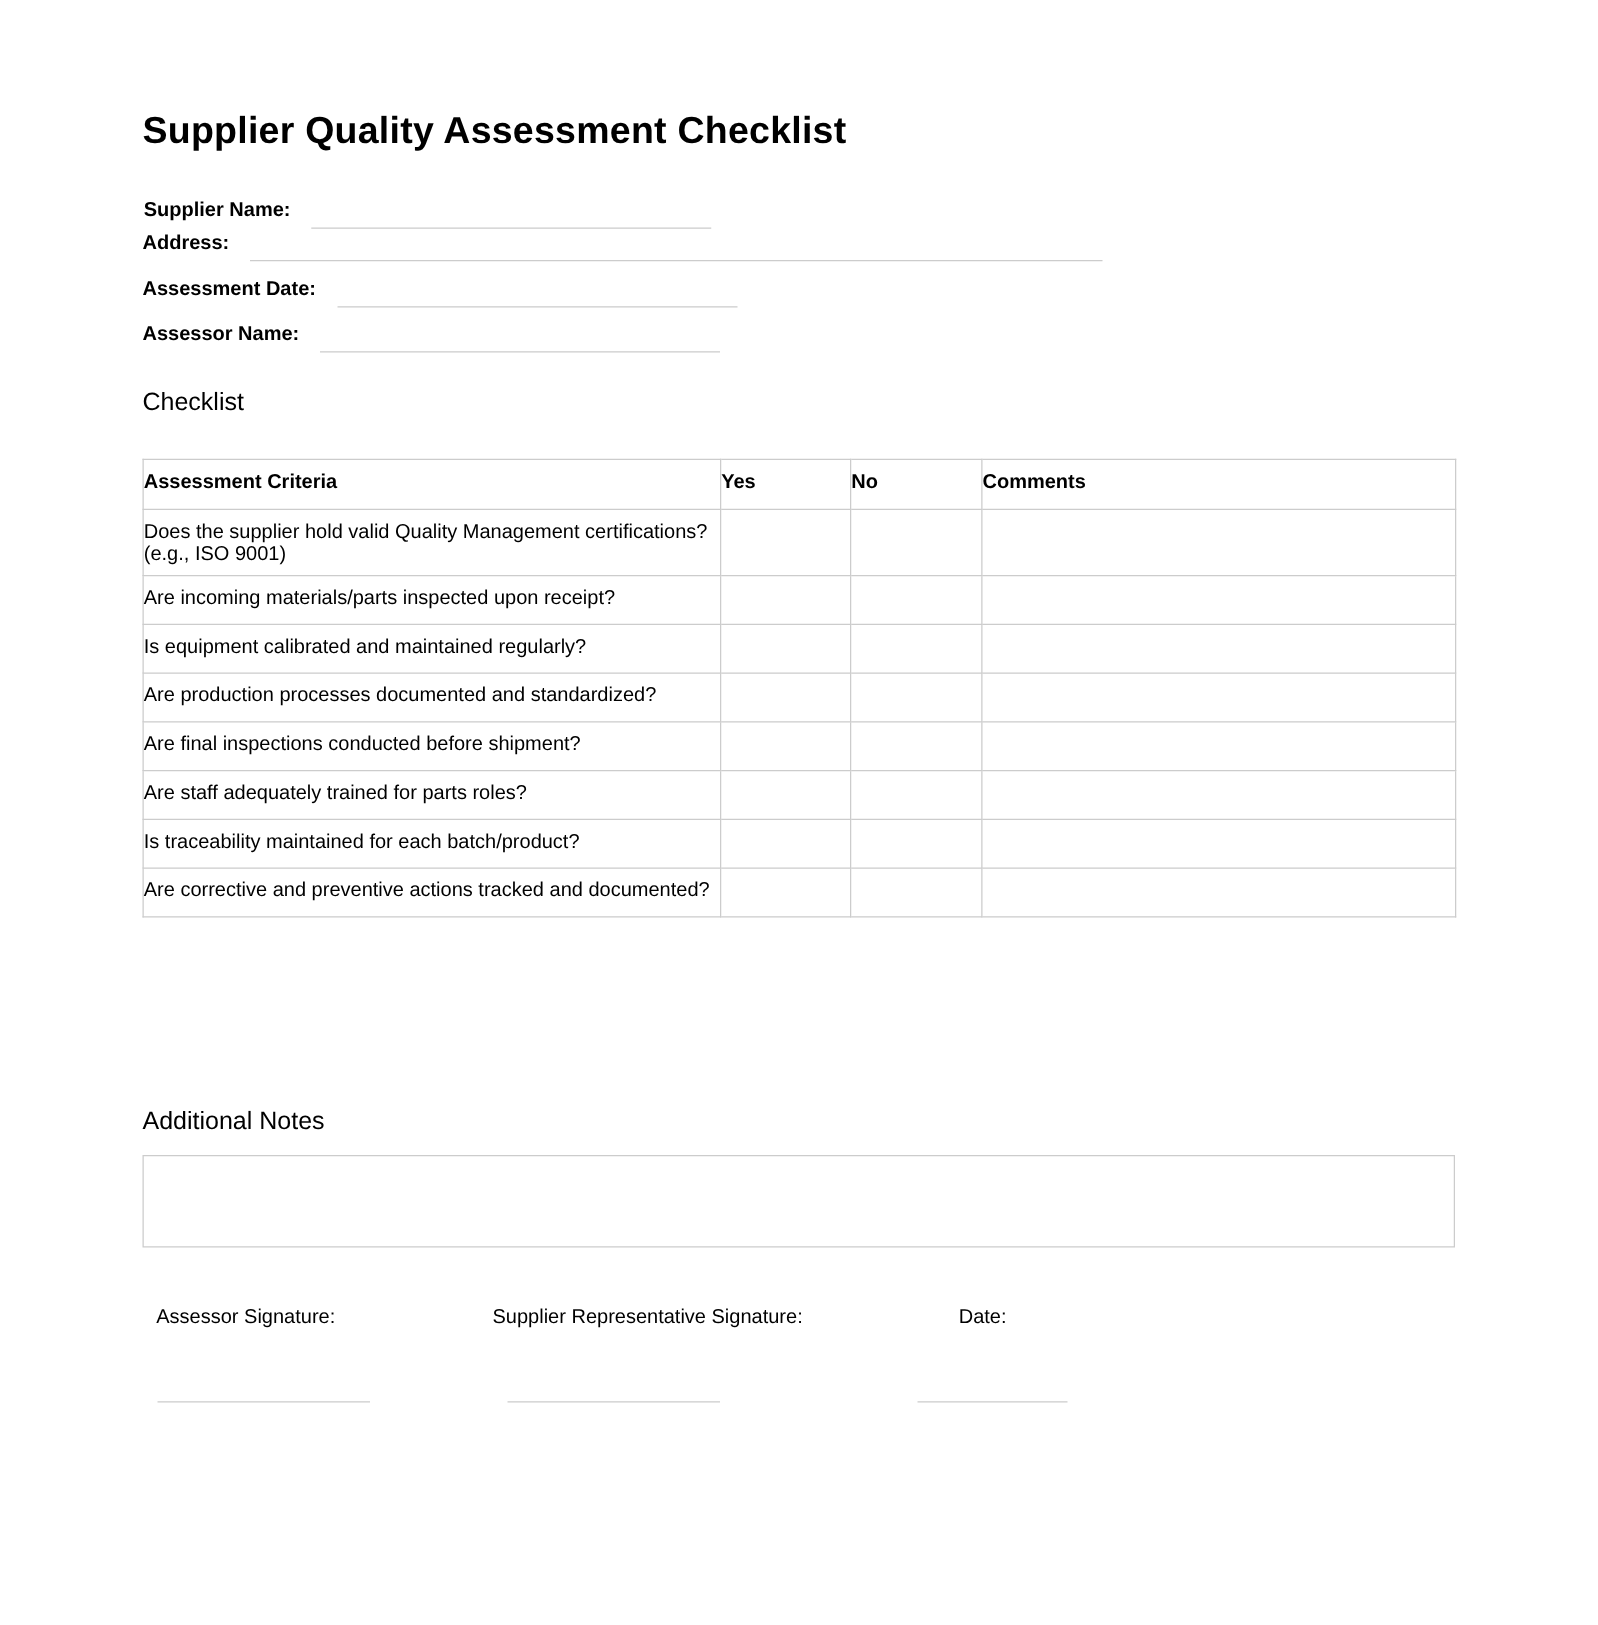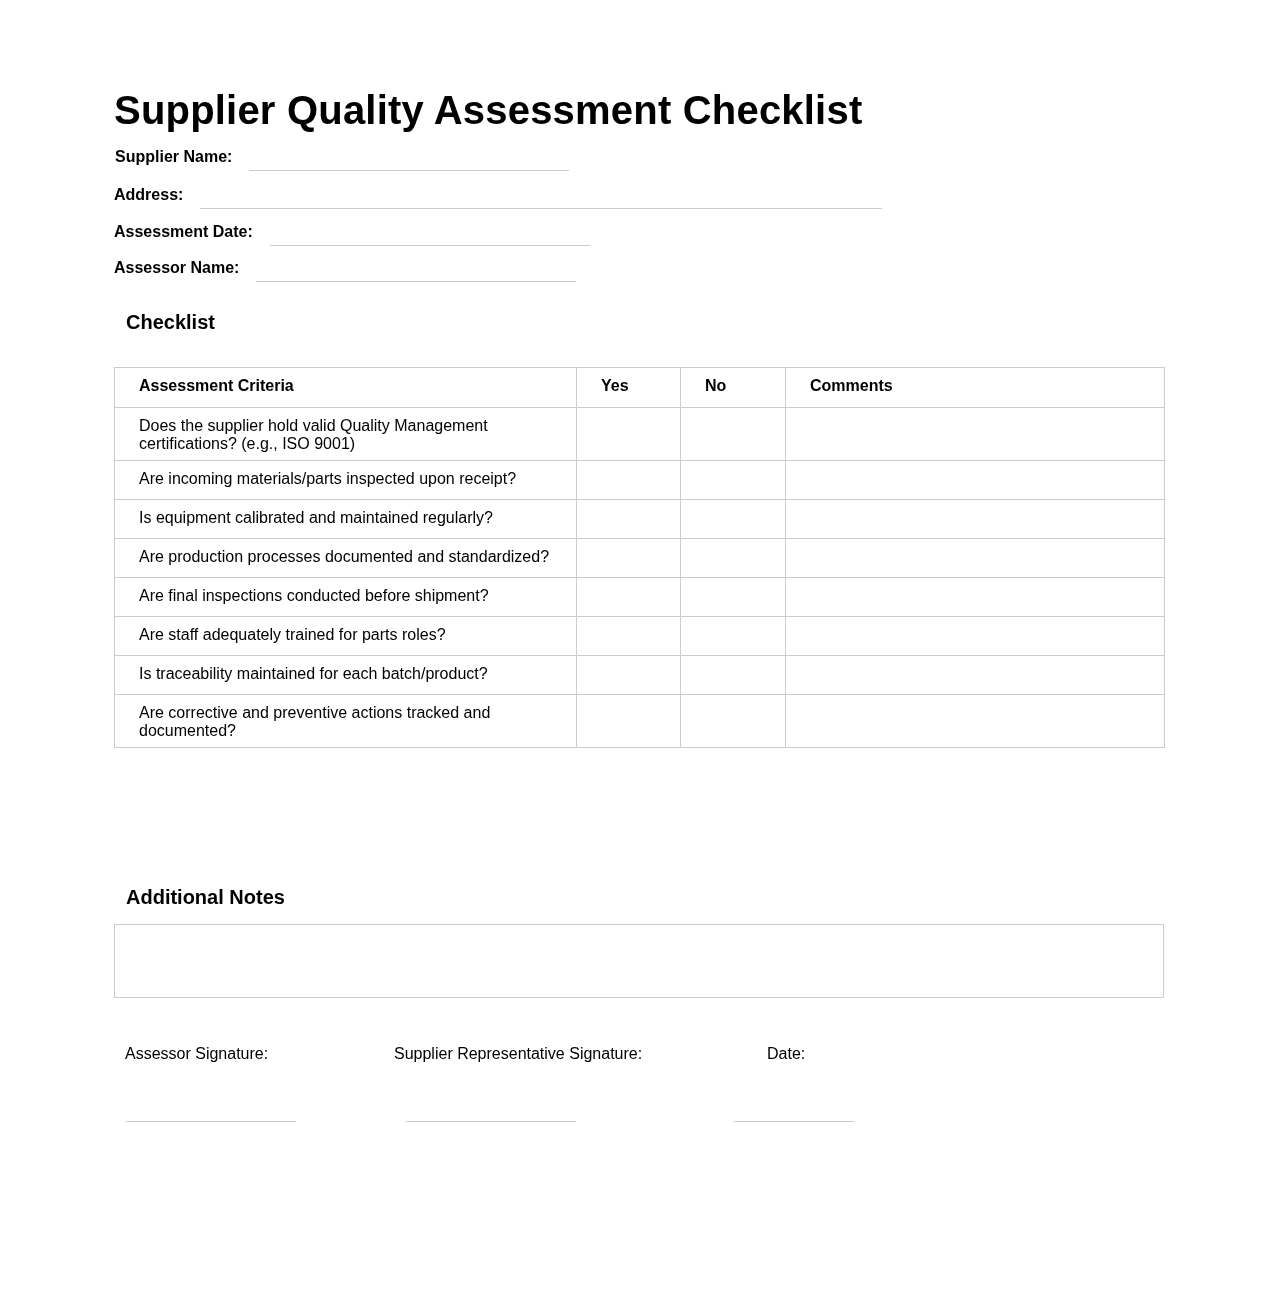--- a/index.html
+++ b/index.html
@@ -3,53 +3,53 @@
   <meta charset="utf-8">
   <style>
     html, body { margin: 0; padding: 0; background: #ffffff; }
     body {
       width: 1278px; height: 1300px; position: relative; overflow: hidden;
       font-family: "Liberation Sans", sans-serif; color: #000;
     }
     .page { position: absolute; left: 114px; top: 0; width: 1050px; }
     h1 {
       position: absolute; left: 0; top: 88px; margin: 0;
-      font-size: 40px; font-weight: bold; letter-spacing: 0.2px; white-space: nowrap;
+      font-size: 30px; font-weight: bold; letter-spacing: 0.2px; white-space: nowrap;
     }
     .field { position: absolute; left: 0; height: 22px; display: flex; align-items: flex-end; white-space: nowrap; }
     .field .lbl { font-size: 16px; font-weight: bold; line-height: 18px; }
     .field .line { border-bottom: 1px solid #cccccc; height: 0; margin-left: 17px; margin-bottom: -5px; }
     h2 {
-      position: absolute; left: 12px; margin: 0; font-size: 20px; font-weight: bold; white-space: nowrap;
+      position: absolute; left: 0; margin: 0; font-size: 20px; font-weight: normal; white-space: nowrap;
     }
     table {
       position: absolute; left: 0; top: 367px; width: 1050px;
       border-collapse: collapse; table-layout: fixed; font-size: 16px;
     }
     th, td {
-      border: 1px solid #cccccc; padding: 8px 24px; text-align: left; vertical-align: top;
+      border: 1px solid #cccccc; padding: 8px 0; text-align: left; vertical-align: top;
       line-height: 18px;
     }
     th { font-weight: bold; height: 22px; padding-top: 9px; padding-bottom: 8px; }
     td { height: 22px; padding-top: 9px; padding-bottom: 7px; }
     col.c1 { width: 462px; } col.c2 { width: 104px; } col.c3 { width: 105px; } col.c4 { width: 379px; }
     .notes {
       position: absolute; left: 0; top: 924px; width: 1048px; height: 72px;
       border: 1px solid #cccccc; background: #fff;
     }
     .sig-label { position: absolute; top: 1045px; font-size: 16px; white-space: nowrap; }
     .sig-line { position: absolute; top: 1121px; border-bottom: 1px solid #cccccc; height: 0; }
   </style>
 </head>
 <body>
 
 <div class="page">
   <h1>Supplier Quality Assessment Checklist</h1>
 
-  <div class="field" style="top:144px;">
+  <div class="field" style="top:156px;">
     <span class="lbl" style="padding-left:1px;">Supplier Name:</span>
     <span class="line" style="width:320px;"></span>
   </div>
   <div class="field" style="top:182px;">
     <span class="lbl">Address:</span>
     <span class="line" style="width:682px;"></span>
   </div>
   <div class="field" style="top:219px;">
     <span class="lbl">Assessment Date:</span>
     <span class="line" style="width:320px;"></span>

